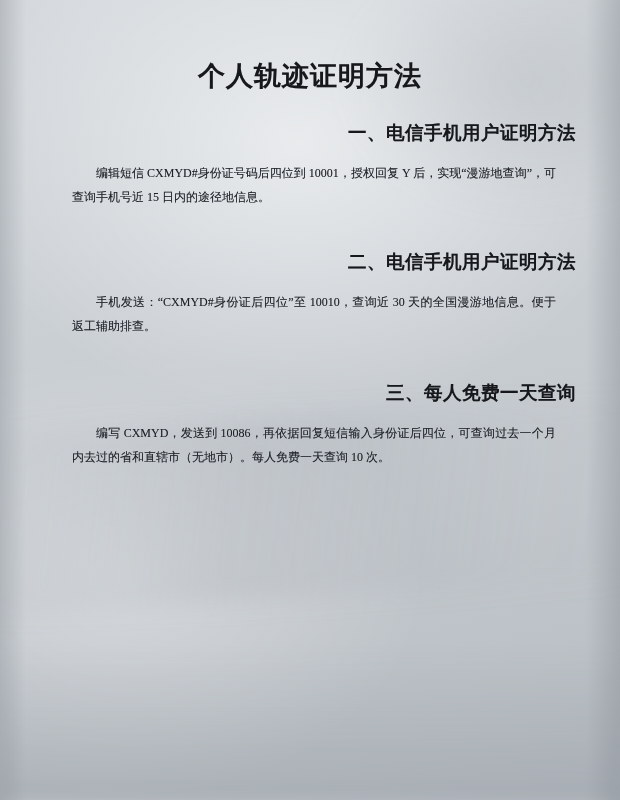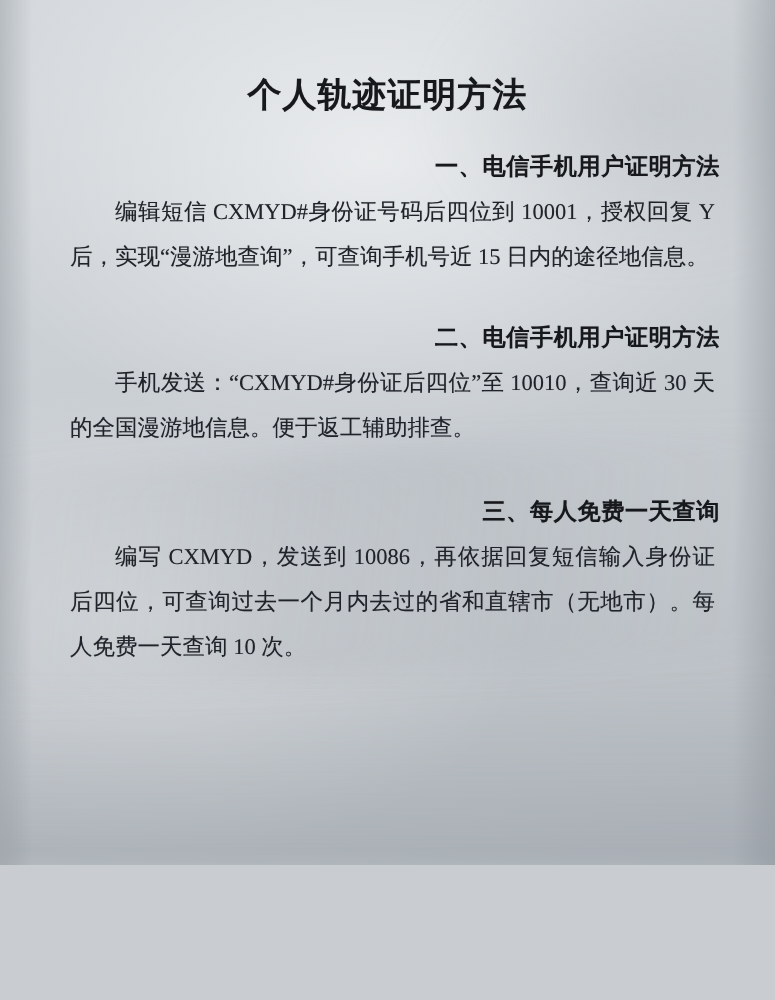--- a/index.html
+++ b/index.html
@@ -11,21 +11,21 @@
     height: 800px;
     overflow: hidden;
     font-family: "Liberation Serif", "DejaVu Serif", serif;
     background: #c9cdd2;
   }
 
   
   .page {
     position: relative;
     width: 620px;
-    height: 692px;
+    height: 800px;
     background:
       radial-gradient(ellipse 90% 55% at 48% 18%, rgba(255,255,255,0.55) 0%, rgba(255,255,255,0.0) 62%),
       radial-gradient(ellipse 70% 40% at 20% 72%, rgba(255,255,255,0.30) 0%, rgba(255,255,255,0.0) 70%),
       linear-gradient(168deg, #d4d8dc 0%, #cfd4d8 18%, #c8cdd2 46%, #c2c7cc 68%, #b9bfc4 88%, #b3b9bf 100%);
     overflow: hidden;
   }
   
   .shade-a {
     position: absolute;
     left: -10%;
@@ -97,25 +97,25 @@
     font-size: 18.5px;
     font-weight: bold;
     color: #16181b;
     margin: 0 0 6px 0;
     padding-left: 16px;
     letter-spacing: 0.5px;
     text-align: right;
   }
 
   .sec-body {
-    font-size: 18px;
+    font-size: 12px;
     line-height: 2.0;
     color: #20242a;
     text-indent: 2em;
-    margin: 0;
+    margin: 16px;
     padding: 0 4px 0 12px;
     text-align: justify;
     font-family: "Liberation Serif", "DejaVu Serif", serif;
   }
 
   .gap-1 { height: 24px; }
   .gap-2 { height: 26px; }
 
   
   .content {

